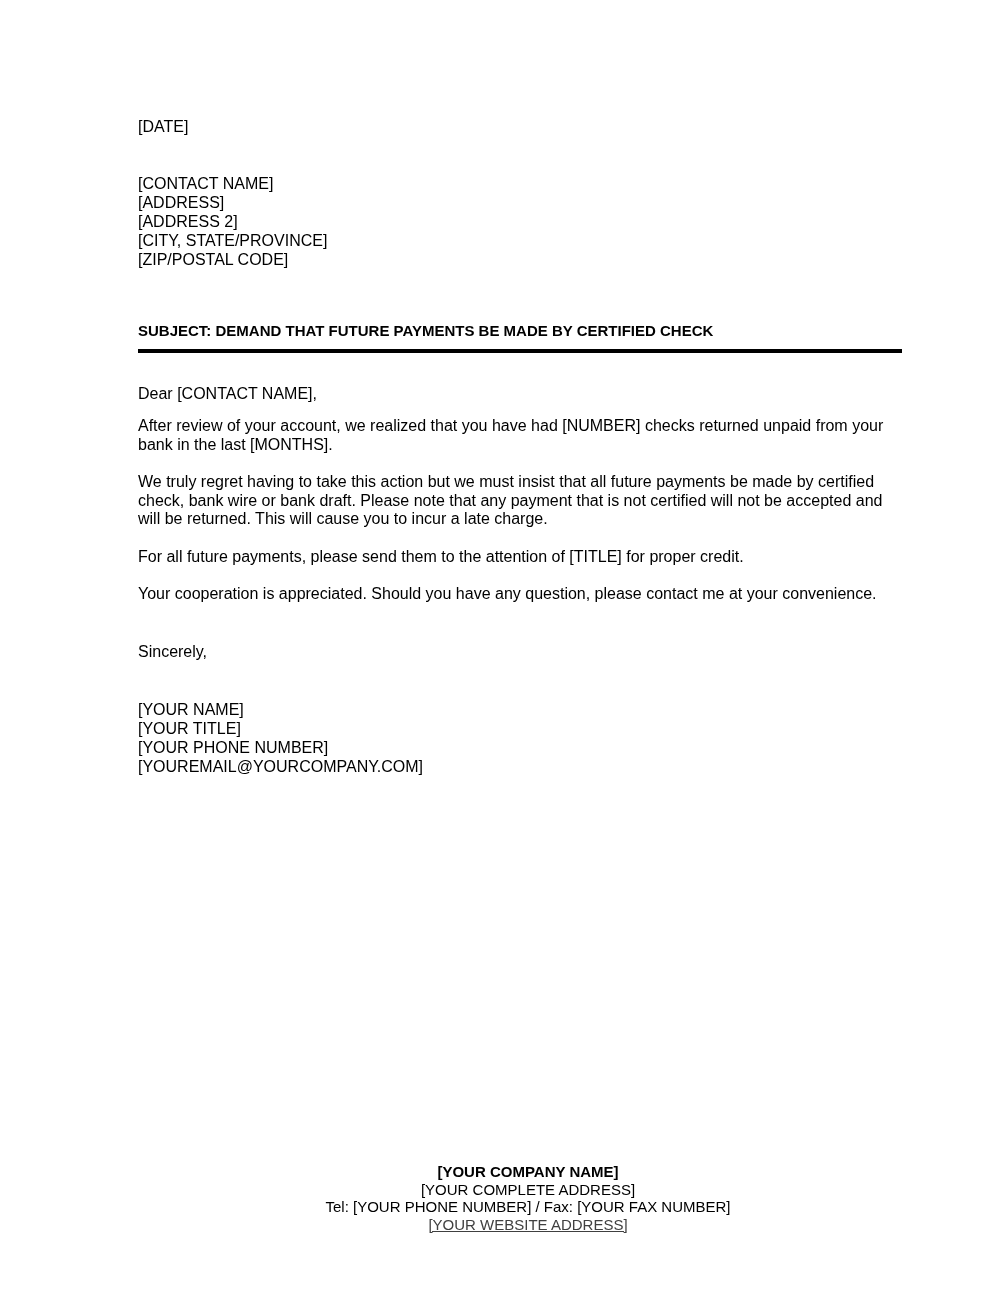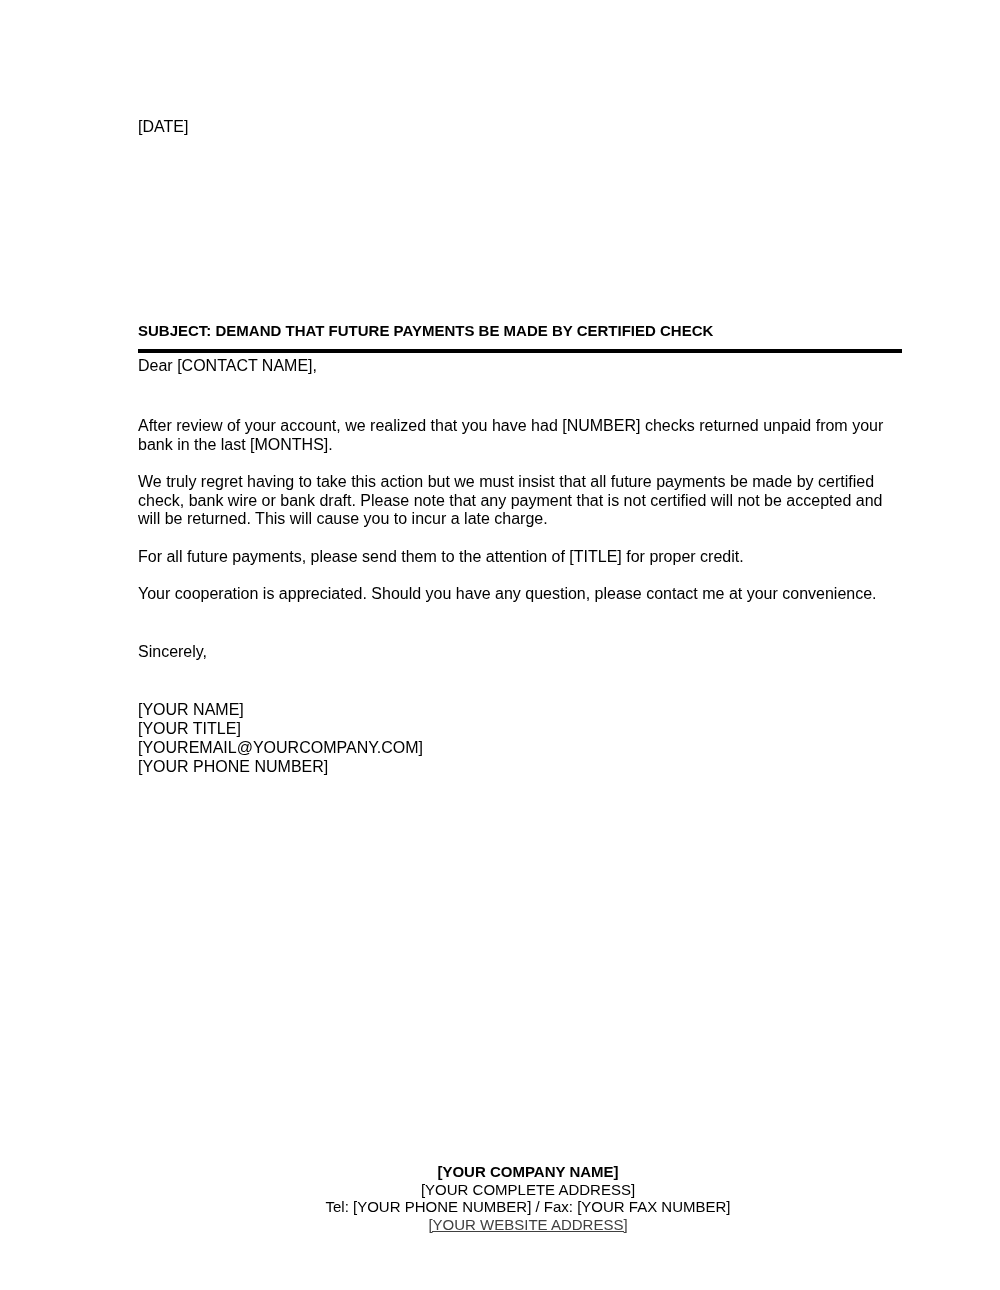--- a/index.html
+++ b/index.html
@@ -35,21 +35,21 @@
       white-space: nowrap;
     }
     .rule {
       position: absolute;
       left: 118px;
       top: 349px;
       width: 764px;
       height: 4px;
       background: #000;
     }
-    .salutation { top: 356px; }
+    .salutation { top: 384px; }
     .p1 { top: 417px; }
     .p2 { top: 473px; }
     .p3 { top: 548px; }
     .p4 { top: 585px; }
     .closing { top: 642px; }
     .signature { top: 700px; }
     .footer {
       position: absolute;
       left: 8px;
       top: 1163px;
@@ -63,38 +63,45 @@
       color: #404040;
     }
   </style>
 </head>
 <body>
 
 <div class="page">
 
   <div class="abs line date">[DATE]</div>
 
+  <div class="abs recipient">
+    <div class="line">[CONTACT NAME]</div>
+    <div class="line">[ADDRESS]</div>
+    <div class="line">[ADDRESS 2]</div>
+    <div class="line">[CITY, STATE/PROVINCE]</div>
+    <div class="line">[ZIP/POSTAL CODE]</div>
+  </div>
 
   <div class="abs subject">SUBJECT: DEMAND THAT FUTURE PAYMENTS BE MADE BY CERTIFIED CHECK</div>
   <div class="rule"></div>
 
   <div class="abs line salutation">Dear [CONTACT NAME],</div>
 
   <div class="abs para p1">After review of your account, we realized that you have had [NUMBER] checks returned unpaid from your bank in the last [MONTHS].</div>
   <div class="abs para p2">We truly regret having to take this action but we must insist that all future payments be made by certified check, bank wire or bank draft. Please note that any payment that is not certified will not be accepted and will be returned. This will cause you to incur a late charge.</div>
   <div class="abs para p3">For all future payments, please send them to the attention of [TITLE] for proper credit.</div>
   <div class="abs para p4">Your cooperation is appreciated. Should you have any question, please contact me at your convenience.</div>
 
   <div class="abs line closing">Sincerely,</div>
 
   <div class="abs signature">
     <div class="line">[YOUR NAME]</div>
     <div class="line">[YOUR TITLE]</div>
+    <div class="line">[YOUR PHONE NUMBER]</div>
     <div class="line">[YOUREMAIL@YOURCOMPANY.COM]</div>
-    <div class="line">[YOUR PHONE NUMBER]</div>
   </div>
 
   <div class="footer">
     <div class="company">[YOUR COMPANY NAME]</div>
     <div>[YOUR COMPLETE ADDRESS]</div>
     <div>Tel: [YOUR PHONE NUMBER] / Fax: [YOUR FAX NUMBER]</div>
     <div><a href="#">[YOUR WEBSITE ADDRESS]</a></div>
   </div>
 
 </div>

